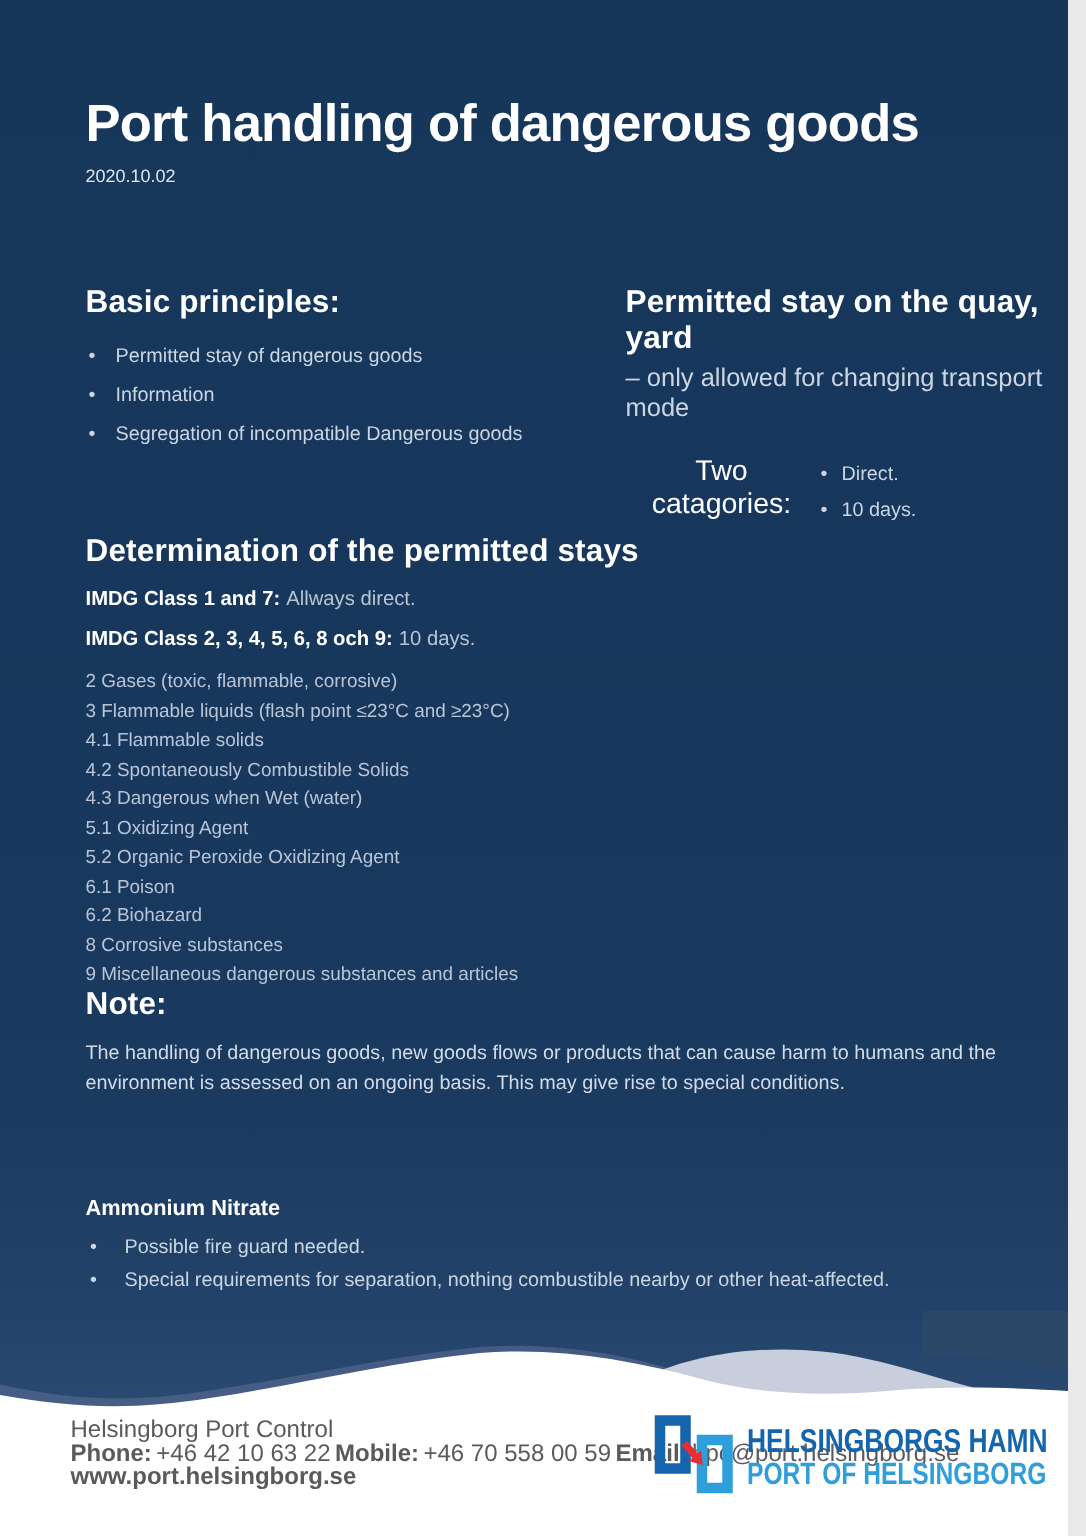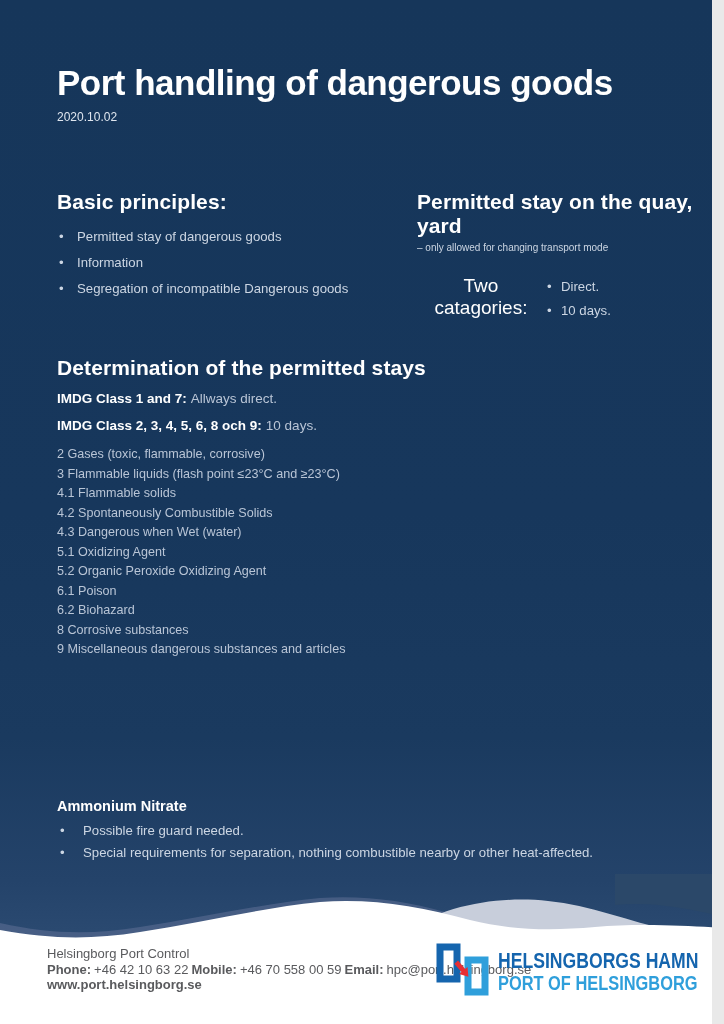--- a/index.html
+++ b/index.html
@@ -13,21 +13,21 @@
   h1{margin:0;color:#ffffff;font-size:35px;line-height:42px;font-weight:bold;letter-spacing:-0.5px;}
   .date{margin-top:6px;color:#dfe6ef;font-size:12px;}
   
   .h2{color:#ffffff;font-size:21px;font-weight:bold;margin:0 0 10px 0;letter-spacing:0.1px;}
   
   .col-left{position:absolute;left:57px;top:190px;width:330px;}
   .col-right{position:absolute;left:417px;top:190px;width:290px;}
   .bullet-list{margin:0;padding:0;list-style:none;}
   .bullet-list li{position:relative;padding-left:20px;color:#ccd6e3;font-size:13.2px;line-height:26px;}
   .bullet-list li::before{content:"•";position:absolute;left:2px;color:#ccd6e3;}
-  .sub-line{color:#ccd6e3;font-size:10px;margin-top:2px;}
+  .sub-line{color:#ccd6e3;font-size:17px;margin-top:2px;}
   .cat-row{display:flex;margin-top:22px;}
   .cat-label{color:#ffffff;font-size:19px;font-weight:normal;width:128px;text-align:center;}
   .cat-list li{line-height:24px;padding-left:16px;}
   
   .determination{position:absolute;left:57px;top:356px;width:430px;}
   .rule-line{margin-top:9px;font-size:13.5px;line-height:18px;}
   .rule-label{color:#ffffff;font-weight:bold;}
   .rule-value{color:#b9c5d6;font-weight:normal;margin-left:4px;}
   .class-list{margin-top:10px;}
   .class-list div{color:#b9c5d6;font-size:12.6px;line-height:19.5px;}
@@ -35,21 +35,21 @@
   .note{position:absolute;left:57px;top:658px;width:618px;}
   .note p{margin:0;color:#d3dbe7;font-size:13.2px;line-height:19.5px;}
   
   .special{position:absolute;left:57px;top:784px;width:620px;}
   .special .sub-h{color:#ffffff;font-size:14.5px;font-weight:bold;margin:14px 0 6px 0;}
   .special .bullet-list li{line-height:21.5px;padding-left:26px;font-size:13.2px;}
   .special .bullet-list li::before{left:3px;}
   
   .wave-svg{position:absolute;left:0;top:874px;width:724px;height:150px;display:block;}
   
-  .footer-contact{position:absolute;left:47px;top:946px;color:#595a5d;font-size:13px;line-height:15.5px;z-index:5;}
+  .footer-contact{position:absolute;left:47px;top:946px;color:#595a5d;font-size:16px;line-height:15.5px;z-index:5;}
   .footer-contact .b{font-weight:bold;}
   .footer-contact span{margin-right:3px;}
   .logo{position:absolute;left:436px;top:943px;display:flex;align-items:center;z-index:5;}
   .logo-icon{width:54px;height:56px;flex:none;}
   .logo-text{margin-left:8px;}
   .logo-line1{color:#1565ae;font-size:22px;font-weight:bold;line-height:23px;transform:scaleX(0.80);transform-origin:left center;white-space:nowrap;}
   .logo-line2{color:#2f9fdb;font-size:20.5px;font-weight:bold;line-height:21px;transform:scaleX(0.80);transform-origin:left center;white-space:nowrap;}
 </style>
 </head>
 <body>
@@ -98,20 +98,24 @@
       <div>4.3 Dangerous when Wet (water)</div>
       <div>5.1 Oxidizing Agent</div>
       <div>5.2 Organic Peroxide Oxidizing Agent</div>
       <div>6.1 Poison</div>
       <div>6.2 Biohazard</div>
       <div>8 Corrosive substances</div>
       <div>9 Miscellaneous dangerous substances and articles</div>
     </div>
   </div>
 
+  <div class="note">
+    <div class="h2">Note:</div>
+    <p>The handling of dangerous goods, new goods flows or products that can cause harm to humans and the environment is assessed on an ongoing basis. This may give rise to special conditions.</p>
+  </div>
 
   <div class="special">
     <div class="sub-h">Ammonium Nitrate</div>
     <ul class="bullet-list">
       <li>Possible fire guard needed.</li>
       <li>Special requirements for separation, nothing combustible nearby or other heat-affected.</li>
     </ul>
   </div>
 
   <svg class="wave-svg" viewBox="0 0 724 150" preserveAspectRatio="none">

